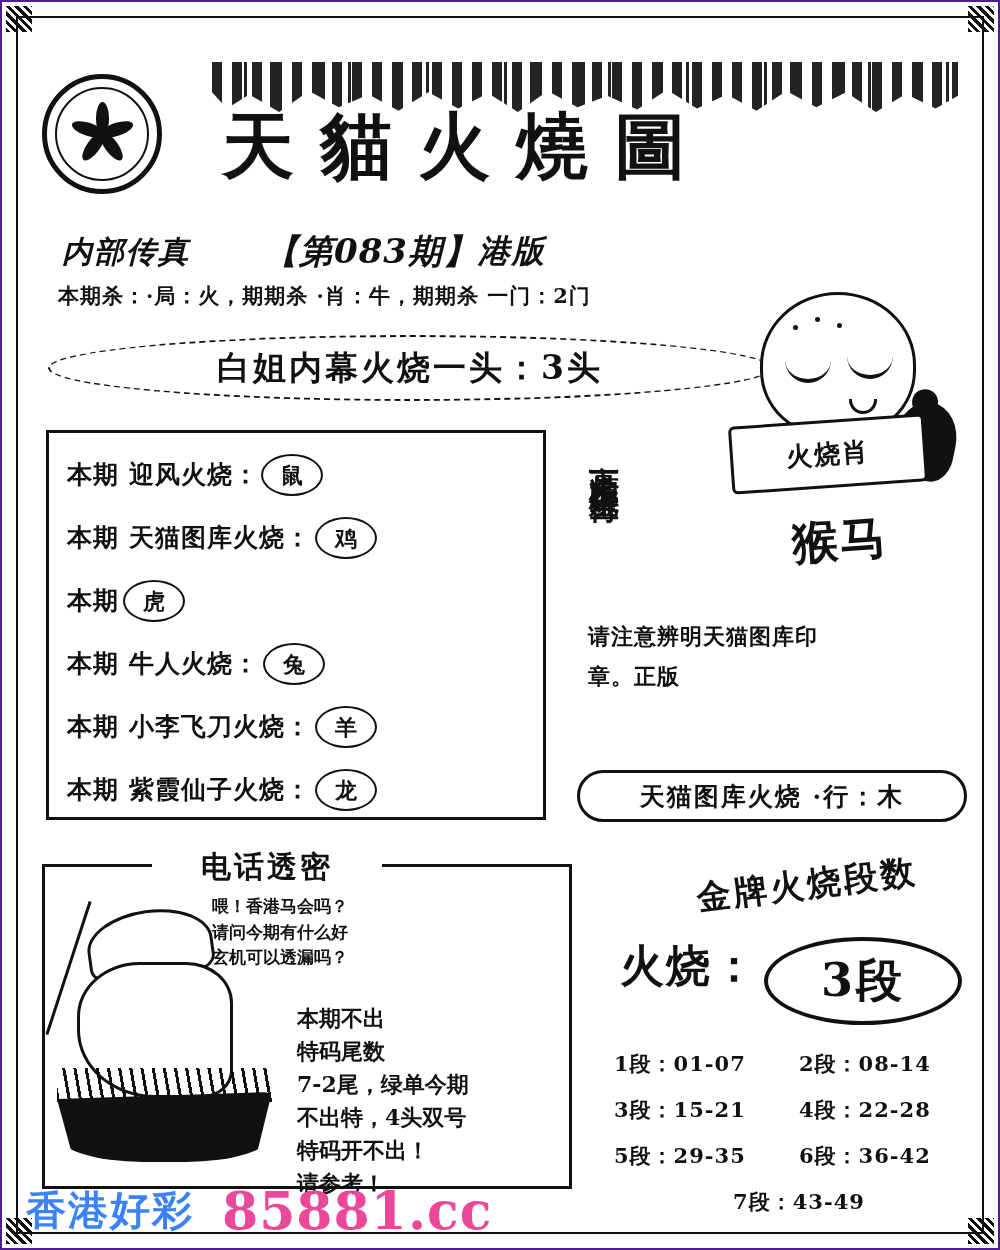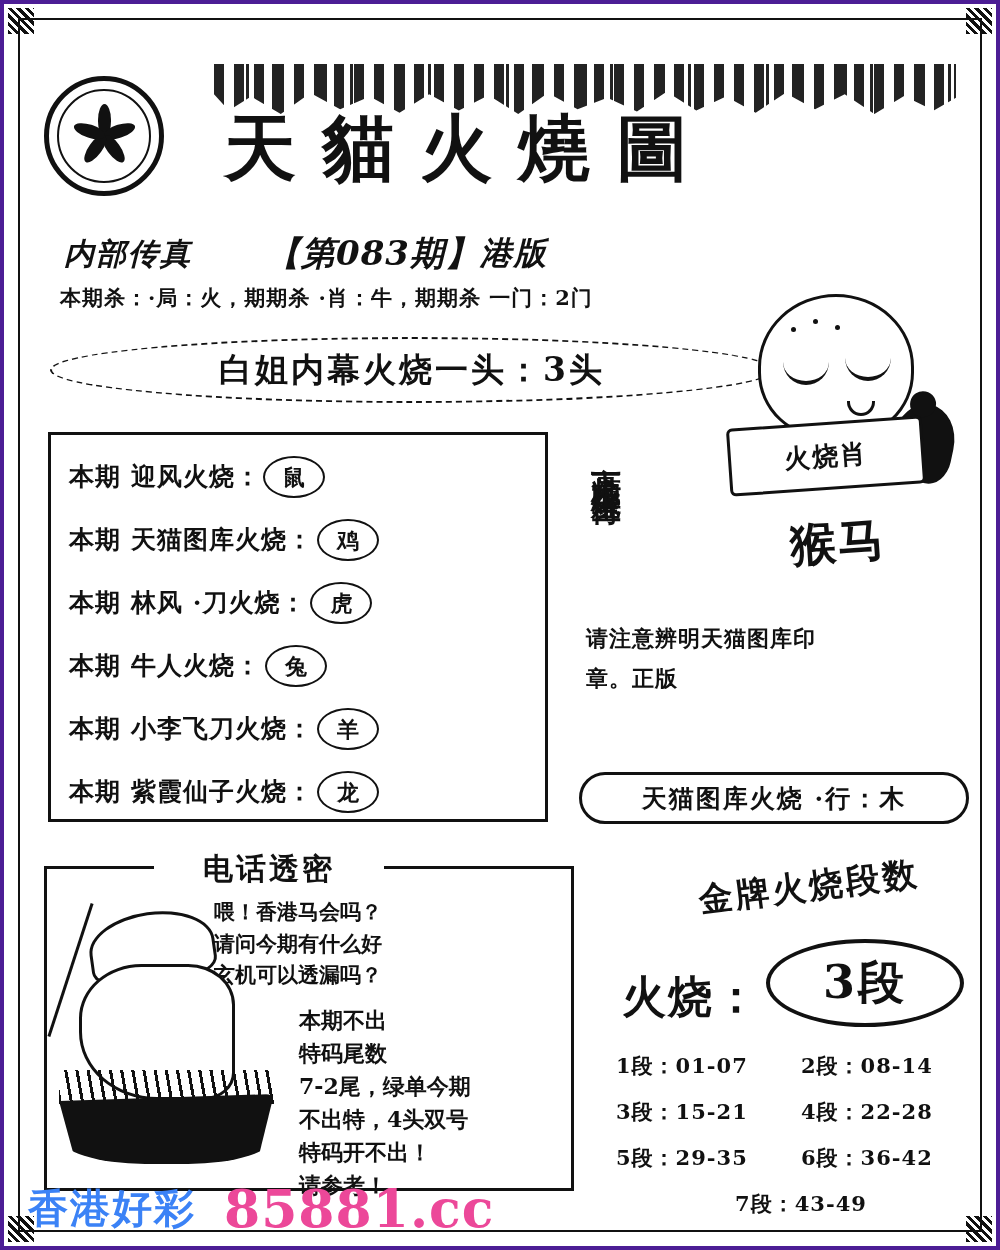--- a/index.html
+++ b/index.html
@@ -7,21 +7,21 @@
     width:1000px;height:1250px;
     background:#ffffff;
     font-family:"DejaVu Sans","Liberation Sans",sans-serif;
     color:#111;
     overflow:hidden;
     position:relative;
   }
   .page{
     position:absolute;inset:0;
     box-sizing:border-box;
-    border:4px solid #4c1d95;
+    border:2px solid #4c1d95;
     padding:18px;
   }
   .page:after{
     content:"";position:absolute;left:14px;top:14px;right:14px;bottom:14px;
     border:2px solid #111;pointer-events:none;
   }
   .corner{
     position:absolute;width:26px;height:26px;background:
       repeating-linear-gradient(45deg,#111 0 3px,#fff 3px 6px);
   }
@@ -208,21 +208,21 @@
   }
   .phonetitle{
     position:absolute;left:150px;top:845px;width:230px;height:40px;
     background:#fff;text-align:center;
     font-family:"DejaVu Serif","Liberation Serif",serif;
     font-weight:700;font-size:30px;letter-spacing:3px;
   }
   .phone-q{
     position:absolute;left:210px;top:892px;width:300px;
     font-family:"DejaVu Serif","Liberation Serif",serif;
-    font-size:21px;font-weight:700;line-height:1.5;
+    font-size:17px;font-weight:700;line-height:1.5;
   }
   .phone-a{
     position:absolute;left:295px;top:1000px;width:230px;
     font-family:"DejaVu Serif","Liberation Serif",serif;
     font-size:22px;font-weight:700;line-height:1.5;
   }
   .fisherman{
     position:absolute;left:55px;top:890px;width:230px;height:290px;
   }
   .fisherman .hat{
@@ -252,21 +252,21 @@
   
   .goldtitle{
     position:absolute;left:640px;top:860px;width:330px;
     font-family:"DejaVu Serif","Liberation Serif",serif;
     font-weight:700;font-size:34px;letter-spacing:3px;
     transform:rotate(-7deg);
     text-align:center;
   }
   .bigseg{
     position:absolute;left:618px;top:935px;width:350px;height:88px;
-    display:flex;align-items:flex-end;
+    display:flex;align-items:flex-start;
   }
   .bigseg .lead{
     font-family:"DejaVu Serif","Liberation Serif",serif;
     font-weight:700;font-size:44px;letter-spacing:2px;
   }
   .bigseg .bubble{
     margin-left:6px;width:190px;height:80px;border:4px solid #111;
     border-radius:50%;display:flex;align-items:center;justify-content:center;
     font-family:"DejaVu Serif","Liberation Serif",serif;
     font-weight:700;font-size:46px;letter-spacing:3px;
@@ -339,21 +339,20 @@
       <span class="txt">迎风火烧：</span>
       <span class="zodiac">鼠</span>
     </div>
     <div class="listrow">
       <span class="lbl">本期</span>
       <span class="txt">天猫图库火烧：</span>
       <span class="zodiac">鸡</span>
     </div>
     <div class="listrow">
       <span class="lbl">本期</span>
-      <span class="txt">林风 ·刀火烧：</span>
       <span class="zodiac">虎</span>
     </div>
     <div class="listrow">
       <span class="lbl">本期</span>
       <span class="txt">牛人火烧：</span>
       <span class="zodiac">兔</span>
     </div>
     <div class="listrow">
       <span class="lbl">本期</span>
       <span class="txt">小李飞刀火烧：</span>

